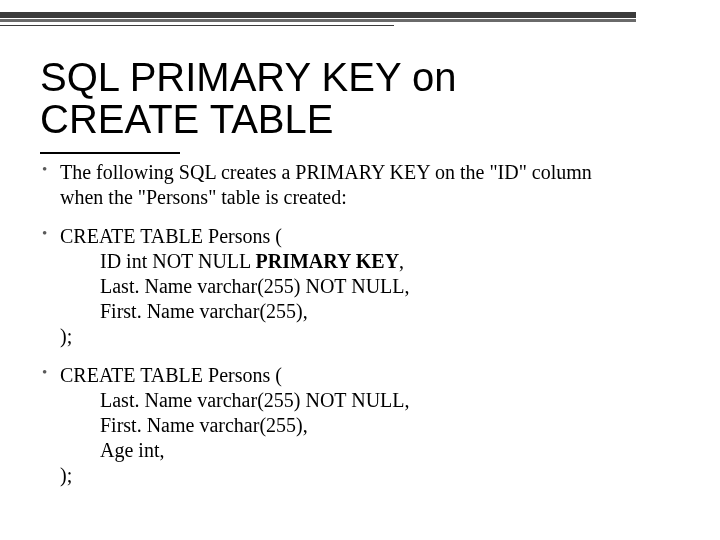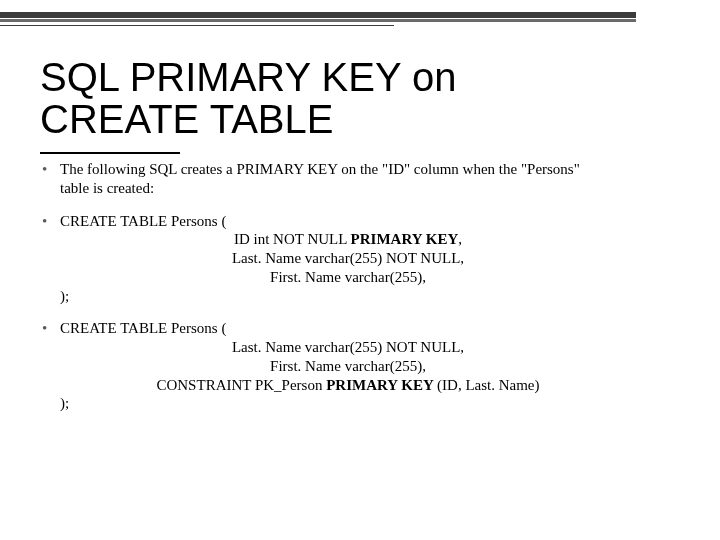--- a/index.html
+++ b/index.html
@@ -56,21 +56,21 @@
     top: 152px;
     left: 40px;
     width: 140px;
     border-top: 2px solid #000000;
   }
   .content {
     position: absolute;
     top: 160px;
     left: 42px;
     right: 40px;
-    font-size: 15px;
+    font-size: 20px;
     line-height: 1.25;
   }
   ul.bullets {
     list-style: none;
     margin: 0;
     padding: 0;
   }
   ul.bullets > li {
     position: relative;
     padding-left: 18px;
@@ -83,21 +83,20 @@
     top: 0;
     color: #595959;
     font-size: 15px;
   }
   .code-block {
     margin-top: 2px;
   }
   .code-indent {
     padding-left: 40px;
     display: block;
-    text-align: center;
   }
   .bold { font-weight: bold; }
 </style>
 </head>
 <body>
 
 <div class="slide">
 
   <div class="header-band">
     <div class="band-dark"></div>
@@ -125,23 +124,21 @@
           <span class="code-indent">    First. Name varchar(255),</span>
           <span>);</span>
         </div>
       </li>
 
       <li>
         <div class="code-block">
           <span>CREATE TABLE Persons (</span><br>
           <span class="code-indent">    Last. Name varchar(255) NOT NULL,</span>
           <span class="code-indent">    First. Name varchar(255),</span>
-          <span class="code-indent">
-            <span>    CONSTRAINT PK_Person </span><span class="bold">PRIMARY KEY </span><span>(ID, Last. Name)</span>
-          </span>
+          <span class="code-indent">    Age int,</span>
           <span>);</span>
         </div>
       </li>
 
     </ul>
   </div>
 
 </div>
 
 </body></html>

